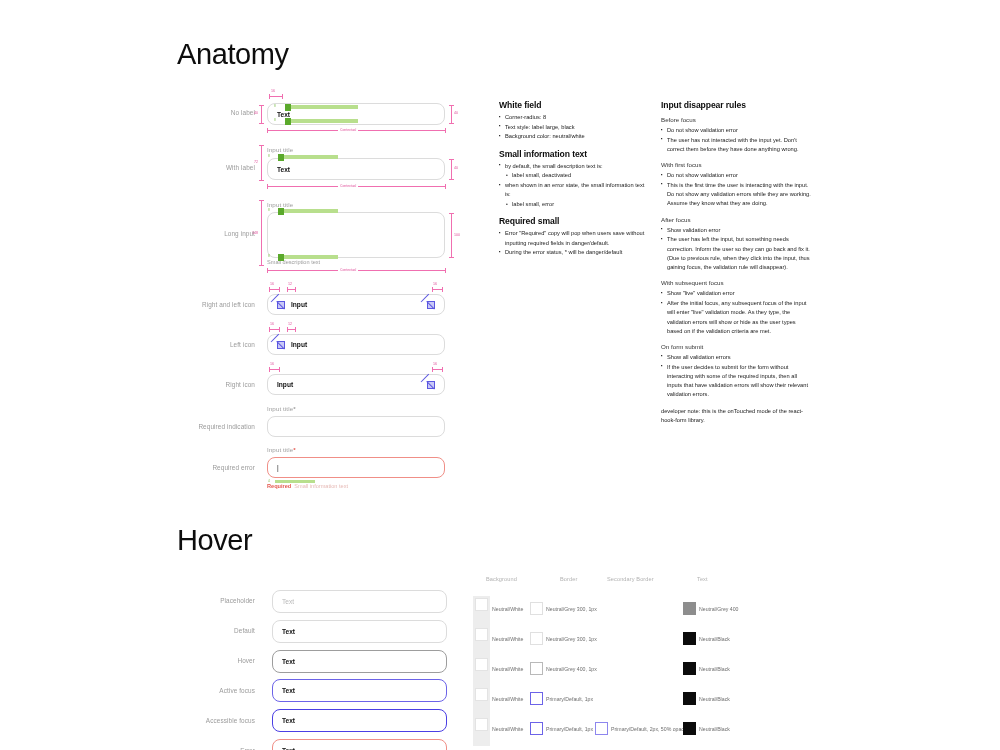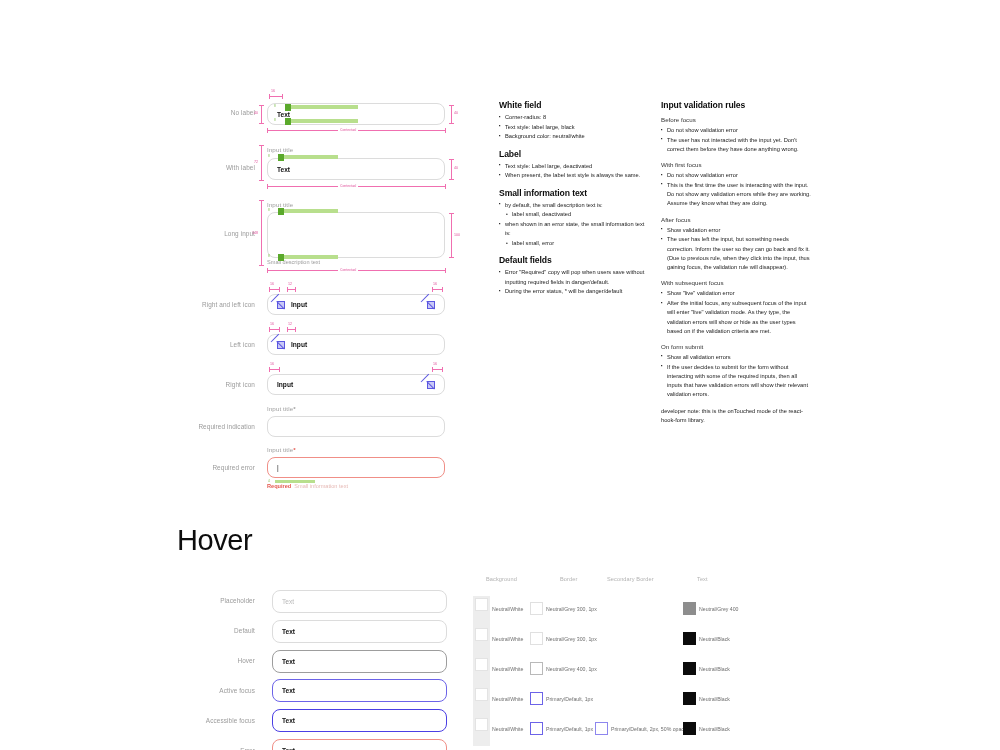--- a/index.html
+++ b/index.html
@@ -163,20 +163,21 @@
   .bgstrip {
     position: absolute; left: 473px; top: 596px; width: 17px; height: 150px;
     background: #ededed;
   }
 </style>
 </head>
 <body>
 
 <div class="page">
 
+  <div class="section-title" id="anatomy-title">Anatomy</div>
 
   <div class="row-label anat" style="top:109px">No label</div>
   <div class="inp anat-inp" style="top:103px">
     <span class="val">Text</span>
   </div>
 
   <div class="gbar" style="left:285px;top:105px;width:73px;"></div>
   <div class="gbar-dk" style="left:285px;top:103.5px;width:6px;height:7px;background:#5aa92b;"></div>
   <div class="gnum" style="left:274px;top:104px">8</div>
   <div class="gbar" style="left:285px;top:119px;width:73px;"></div>
@@ -317,46 +318,39 @@
   <div class="doccol" id="doc-a">
     <div>
       <div class="doc-h">White field</div>
       <ul class="doc-ul">
         <li>Corner-radius: 8</li>
         <li>Text style: label large, black</li>
         <li>Background color: neutral/white</li>
       </ul>
     </div>
     <div>
-      <div class="doc-h">Label</div>
-      <ul class="doc-ul">
-        <li>Text style: Label large, deactivated</li>
-        <li>When present, the label text style is always the same.</li>
-      </ul>
-    </div>
-    <div>
       <div class="doc-h">Small information text</div>
       <ul class="doc-ul">
         <li>by default, the small description text is:</li>
         <li class="sub">label small, deactivated</li>
         <li>when shown in an error state, the small information text is:</li>
         <li class="sub">label small, error</li>
       </ul>
     </div>
     <div>
-      <div class="doc-h">Default fields</div>
+      <div class="doc-h">Required small</div>
       <ul class="doc-ul">
         <li>Error "Required" copy will pop when users save without inputting required fields in danger/default.</li>
         <li>During the error status, * will be danger/default</li>
       </ul>
     </div>
   </div>
 
   <div class="doccol" id="doc-b">
-    <div class="doc-h" style="margin-bottom:6px">Input validation rules</div>
+    <div class="doc-h" style="margin-bottom:6px">Input disappear rules</div>
 
     <div class="doc-h2">Before focus</div>
     <ul class="doc-ul">
       <li>Do not show validation error</li>
       <li>The user has not interacted with the input yet. Don't correct them before they have done anything wrong.</li>
     </ul>
 
     <div class="doc-h2">With first focus</div>
     <ul class="doc-ul">
       <li>Do not show validation error</li>

